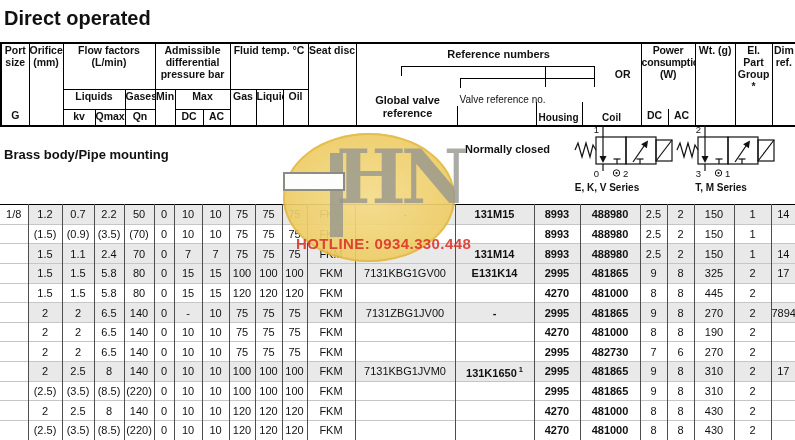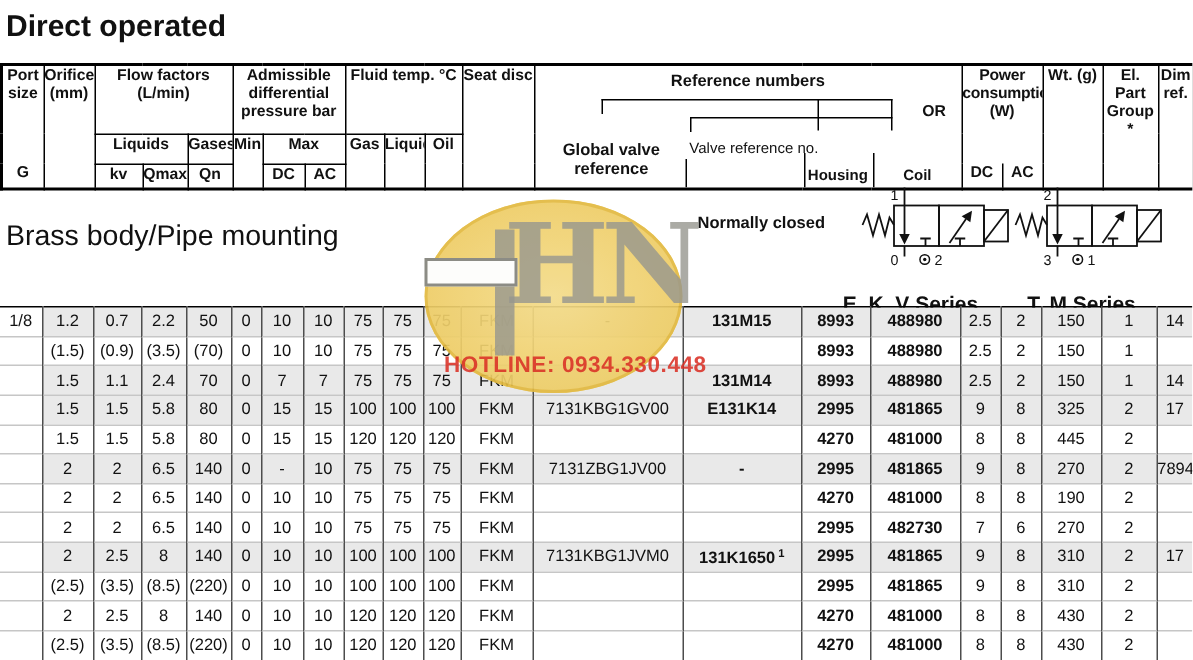--- a/index.html
+++ b/index.html
@@ -30,23 +30,23 @@
   .tick-right{position:absolute;left:237px;top:22px;width:1px;height:21px;background:#000;}
   .glabel{position:absolute;left:8px;top:50px;width:86px;text-align:center;font-size:11px;font-weight:bold;line-height:1.15;}
   .vlabel{position:absolute;left:103px;top:50px;width:110px;text-align:left;font-size:10px;font-weight:normal;}
   .hlabel{position:absolute;left:179px;bottom:2px;width:46px;text-align:center;font-size:10px;font-weight:bold;}
   .clabel{position:absolute;left:225px;bottom:2px;width:60px;text-align:center;font-size:10px;font-weight:bold;}
   .vsep1{position:absolute;left:100px;top:62px;bottom:0;width:1px;background:#000;}
   .vsep2{position:absolute;left:179px;top:58px;bottom:0;width:1px;background:#000;}
   .vsep3{position:absolute;left:225px;top:58px;bottom:0;width:1px;background:#000;}
   .ast{display:block;margin-top:1px;}
   
-  .band-heading{position:absolute;left:4px;top:147px;font-size:19px;font-weight:normal;}
+  .band-heading{position:absolute;left:4px;top:147px;font-size:13px;font-weight:bold;}
   .nclosed{position:absolute;left:465px;top:143px;font-size:11px;font-weight:bold;}
-  .series-lbl{position:absolute;top:182px;width:110px;text-align:center;font-size:14px;font-weight:bold;margin-top:12px;}
+  .series-lbl{position:absolute;top:182px;width:110px;text-align:center;font-size:10px;font-weight:bold;}
   #series-left{left:552px;} #series-right{left:666px;}
   .valvesvg{position:absolute;top:123px;width:104px;height:58px;}
   #valve-left{left:572px;} #valve-right{left:674px;}
   .valvesvg text{font-family:"Liberation Sans",sans-serif;font-size:9.5px;fill:#111;}
   
   table.data{position:absolute;left:0;top:204px;width:795px;table-layout:fixed;
              border-collapse:collapse;border-top:1.5px solid #000;border-bottom:1.5px solid #000;}
   table.data tr{height:19.65px;}
   table.data td{border-right:1px solid #4d4d4d;border-top:1px solid #c6c6c6;
                 font-size:11px;text-align:center;padding:0;white-space:nowrap;overflow:visible;}

